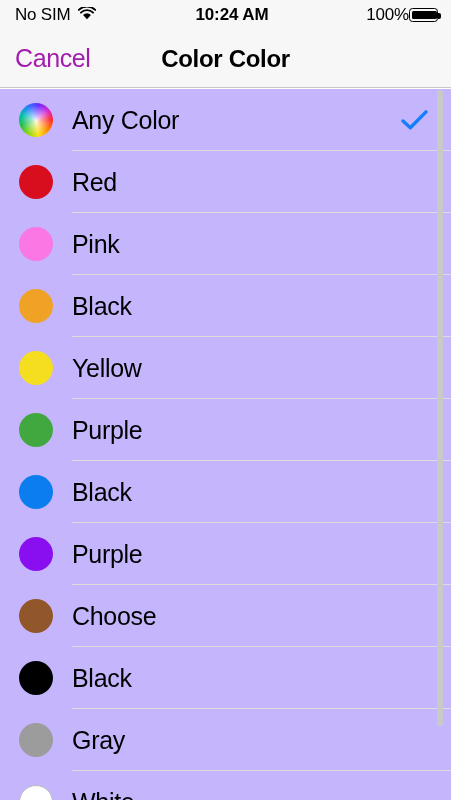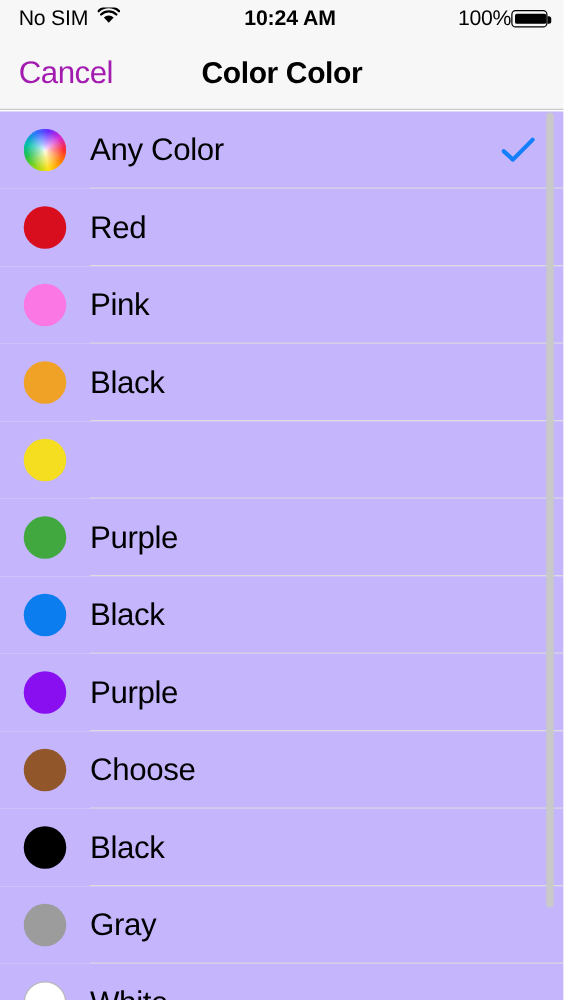--- a/index.html
+++ b/index.html
@@ -206,20 +206,21 @@
         <span class="swatch" style="background:#f0a226"></span>
       </span>
       <span class="label">Black</span>
       <span class="sep"></span>
     </div>
 
     <div class="row">
       <span class="swatch-wrap">
         <span class="swatch" style="background:#f5de1f"></span>
       </span>
+      <span class="label">Yellow</span>
       <span class="sep"></span>
     </div>
 
     <div class="row">
       <span class="swatch-wrap">
         <span class="swatch" style="background:#41a840"></span>
       </span>
       <span class="label">Purple</span>
       <span class="sep"></span>
     </div>

